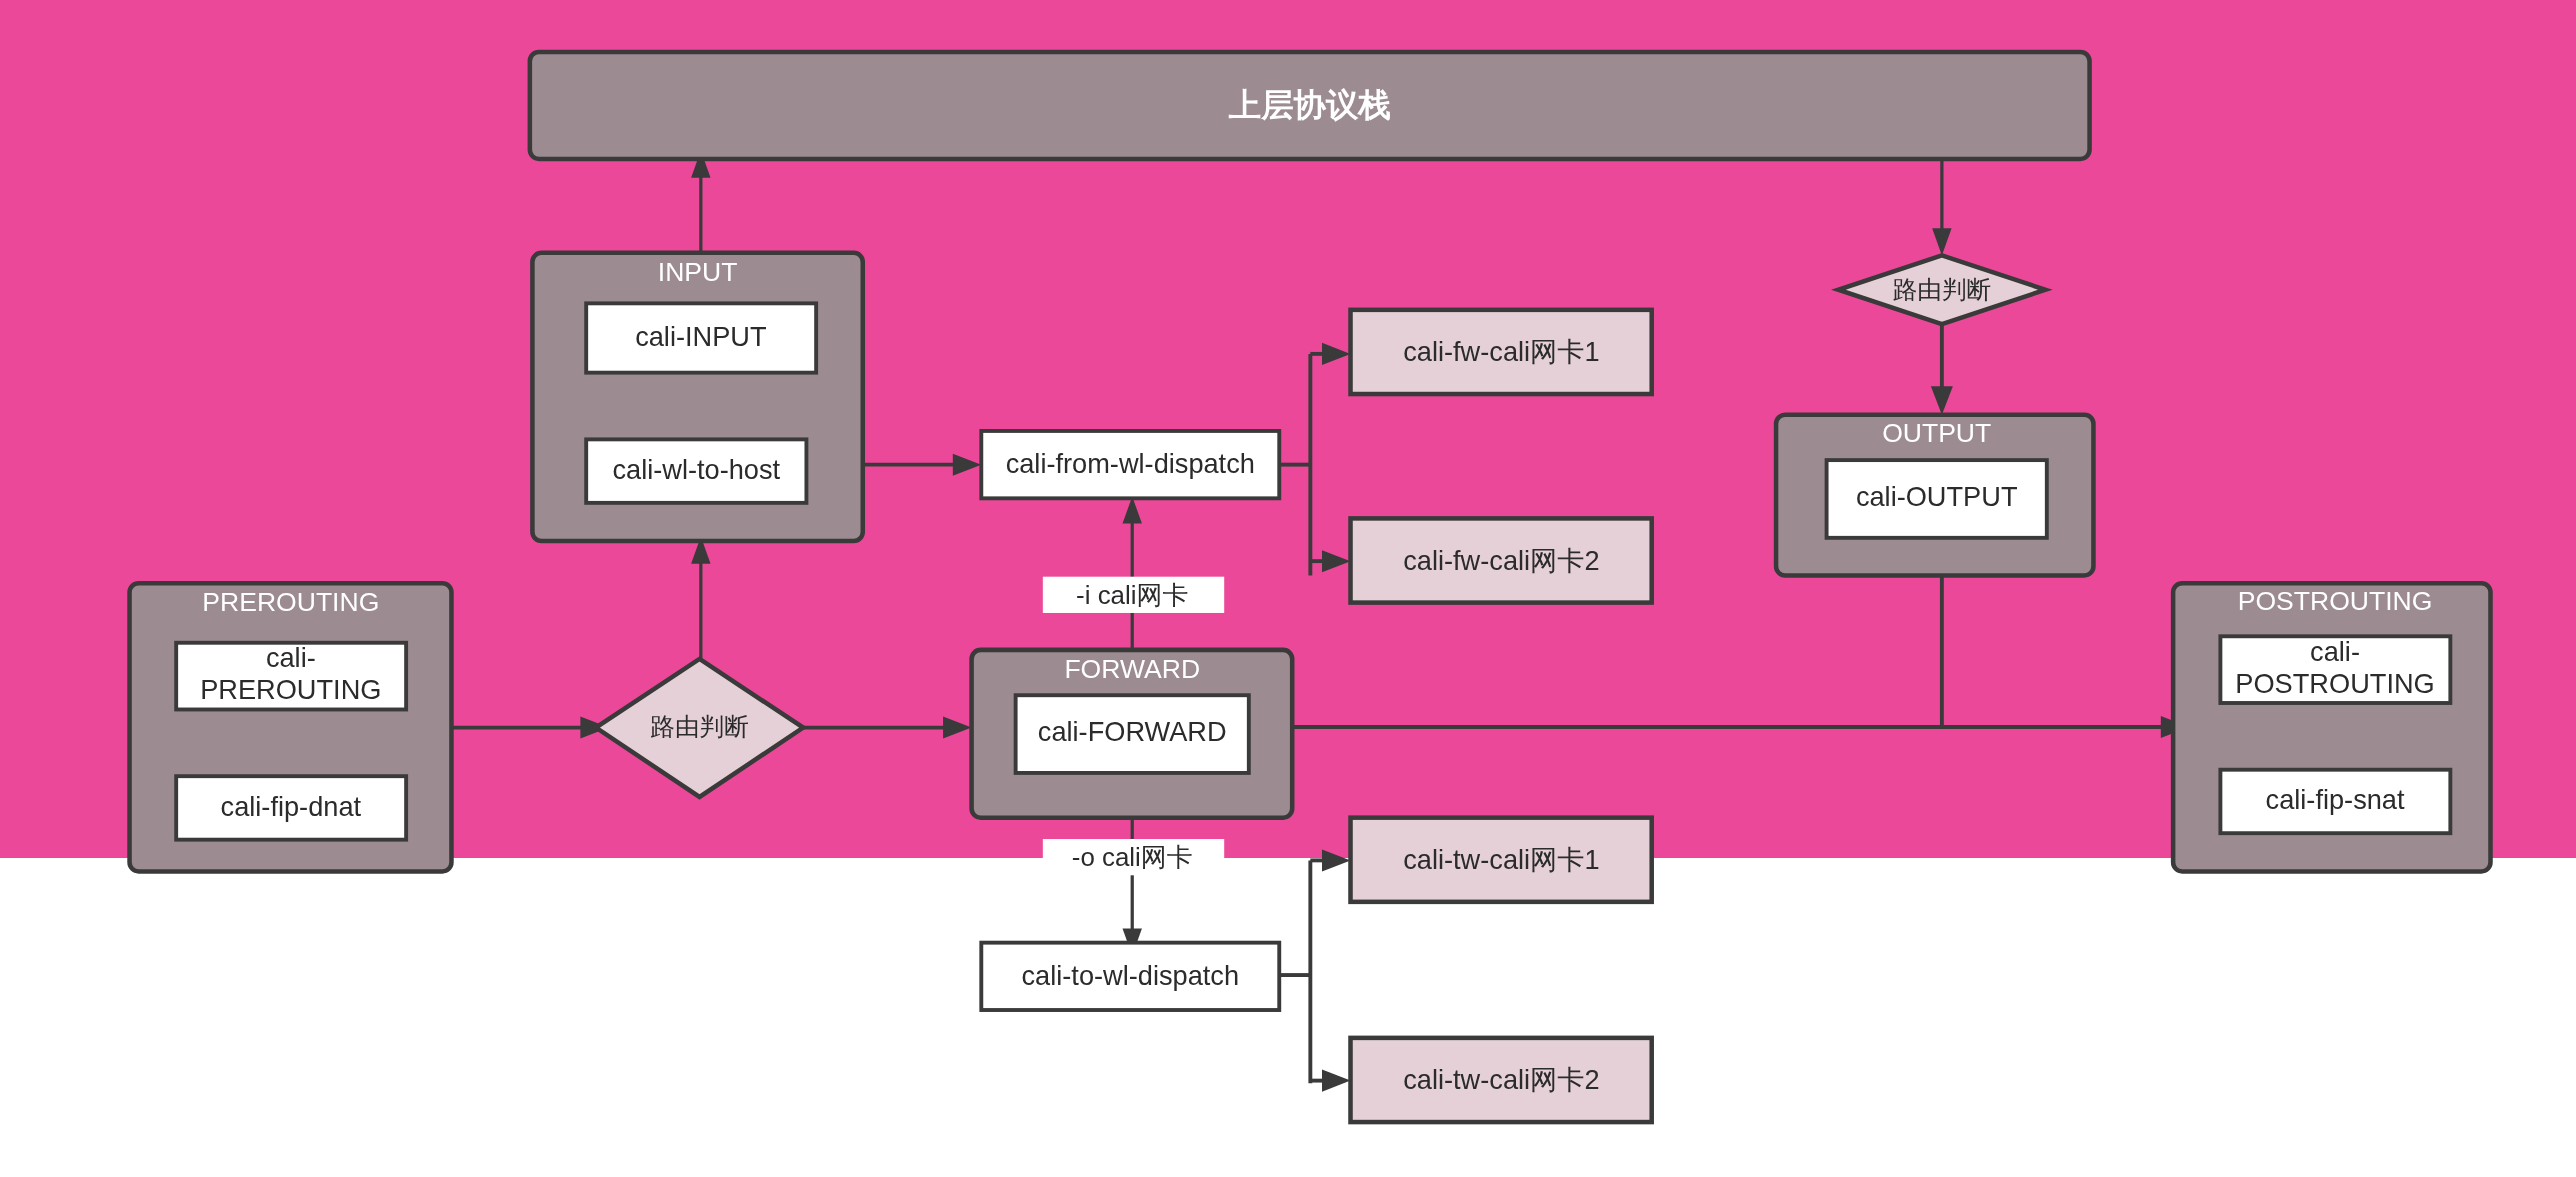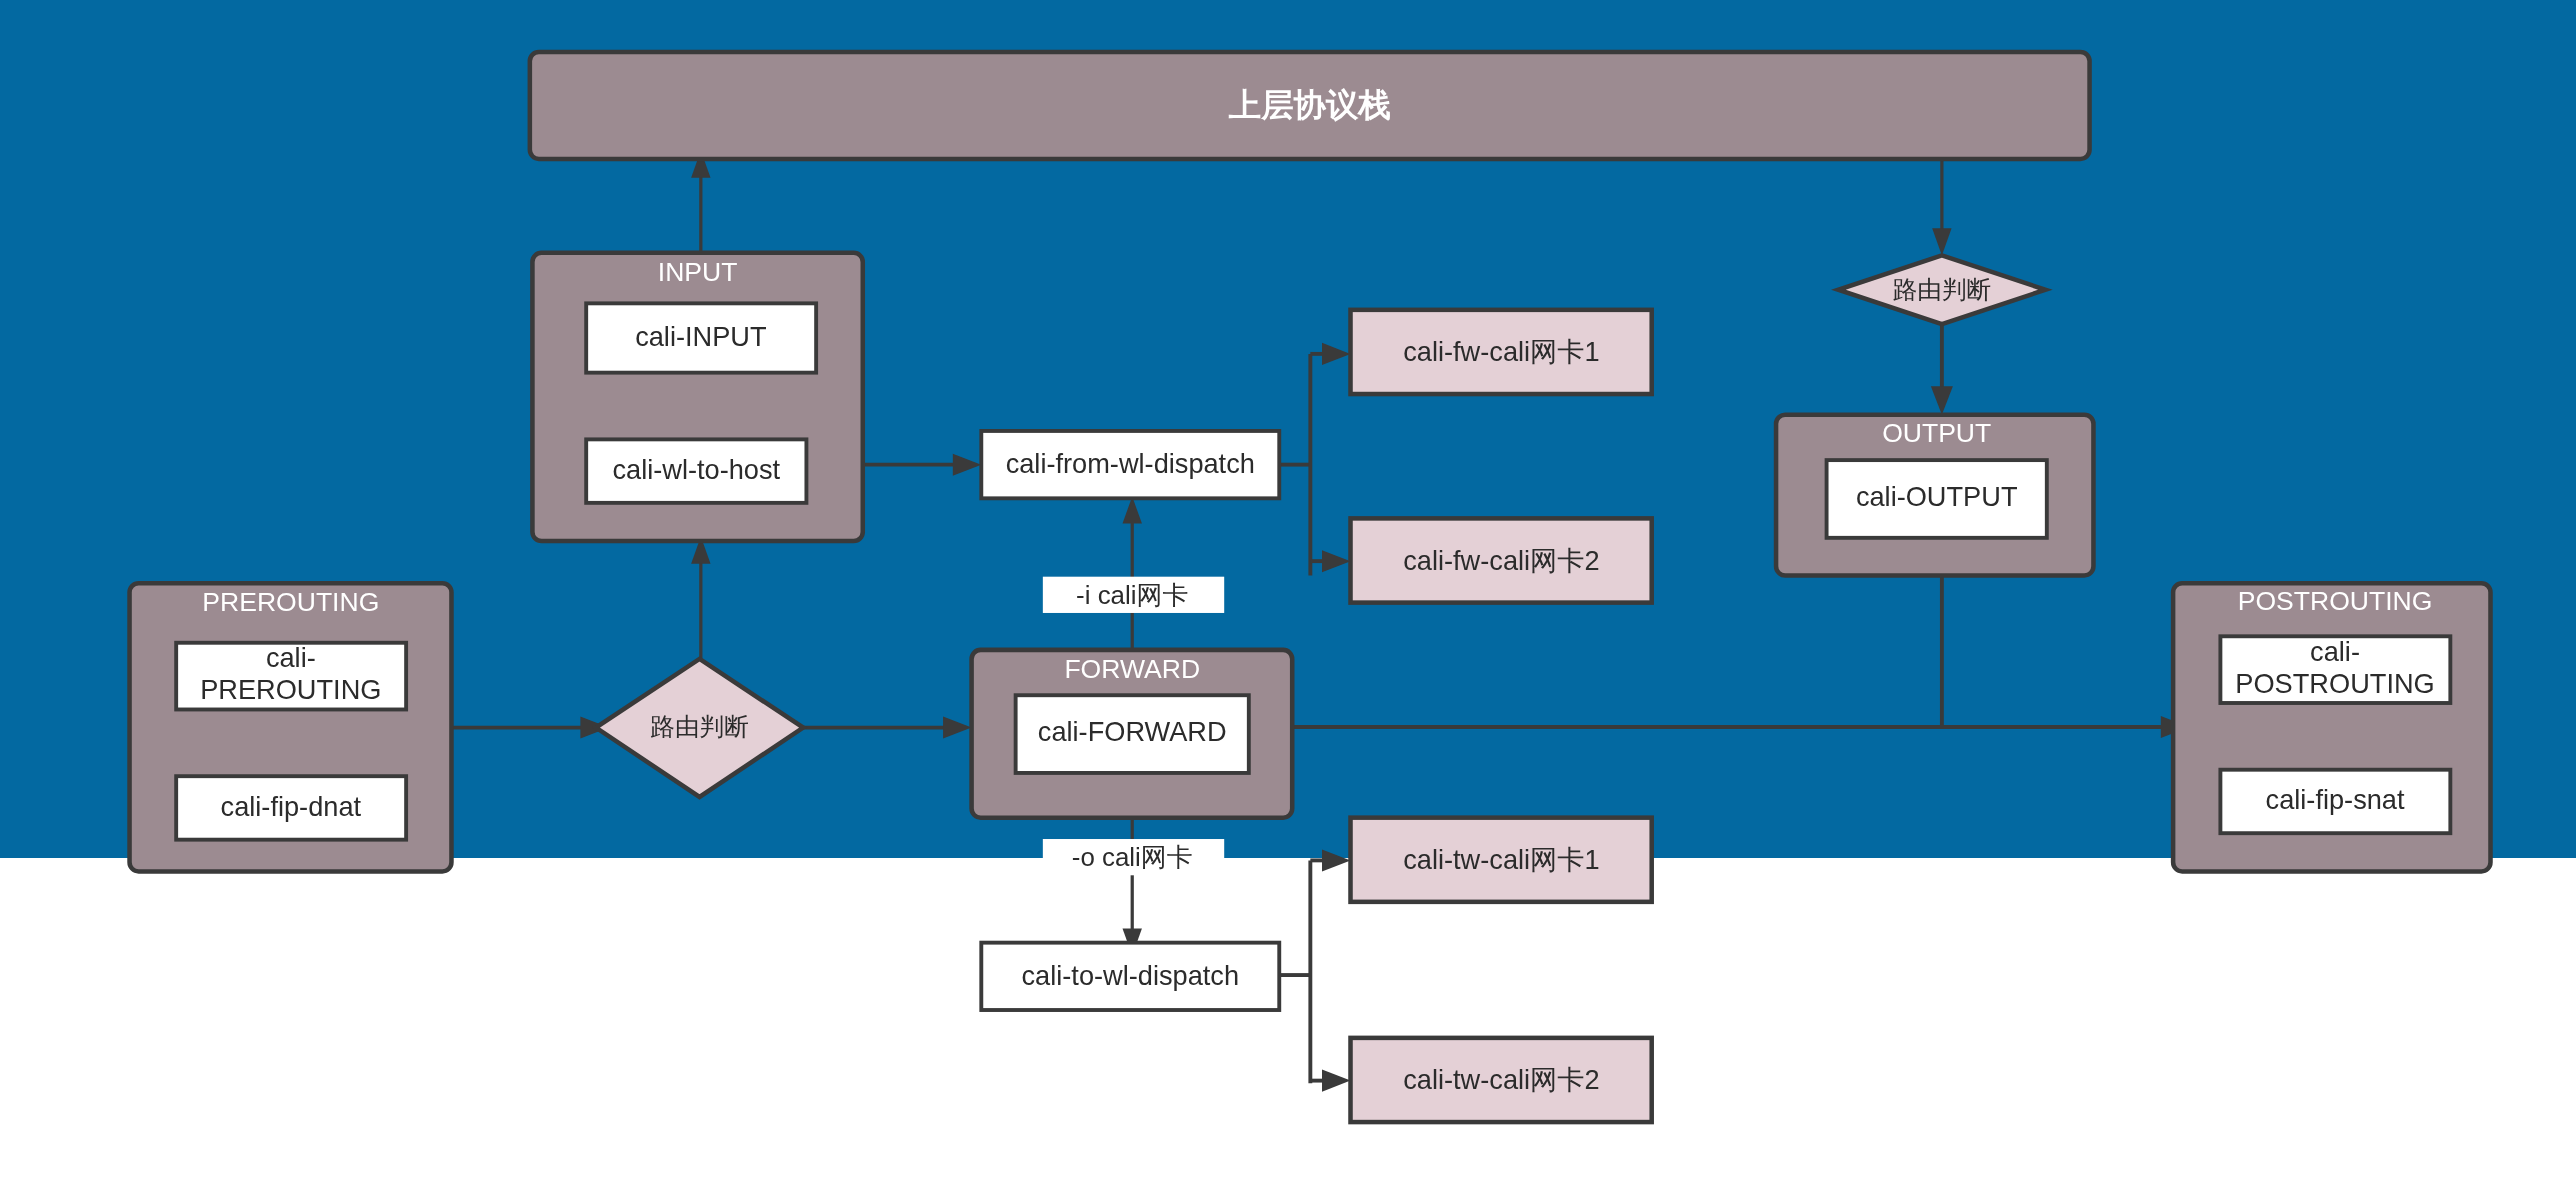--- a/index.html
+++ b/index.html
@@ -10,21 +10,21 @@
   body {
     width: 2576px;
     height: 1178px;
     font-family: "Liberation Sans", "DejaVu Sans", sans-serif;
     overflow: hidden;
   }
   #diagram-root {
     position: relative;
     width: 2576px;
     height: 858px;
-    background: #0369a1;
+    background: #ec4899;
   }
   svg.diagram-canvas {
     display: block;
     width: 2576px;
     height: 1178px;
   }
   .grp-rect {
     fill: #9c8b91;
     stroke: #3a3a3a;
     stroke-width: 7;

